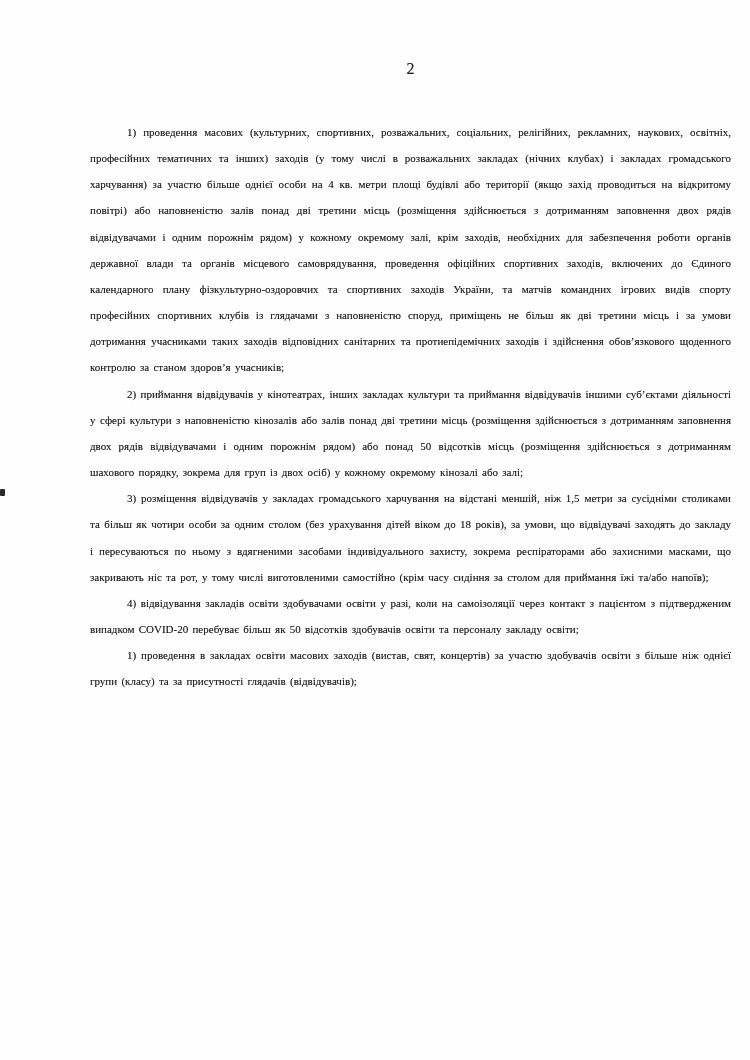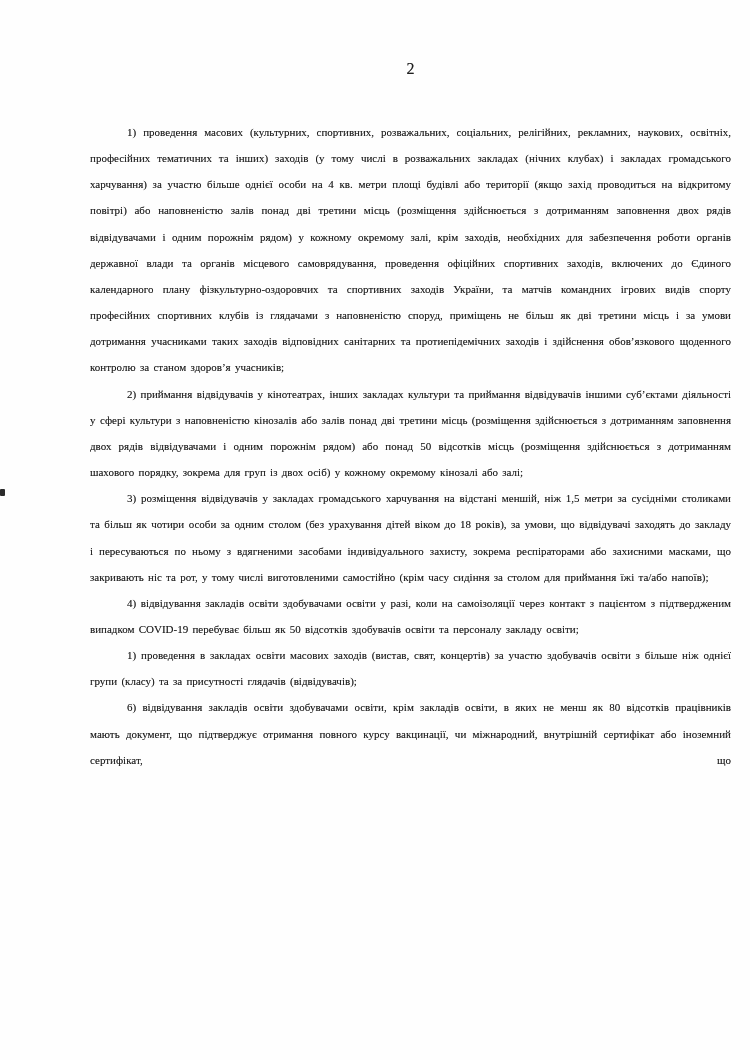--- a/index.html
+++ b/index.html
@@ -65,18 +65,17 @@
 <div class="page">
 
   <div class="page-number">2</div>
 
   <div class="scan-artifact"></div>
 
   <div class="content">
     <p>1) проведення масових (культурних, спортивних, розважальних, соціальних, релігійних, рекламних, наукових, освітніх, професійних тематичних та інших) заходів (у тому числі в розважальних закладах (нічних клубах) і закладах громадського харчування) за участю більше однієї особи на 4 кв. метри площі будівлі або території (якщо захід проводиться на відкритому повітрі) або наповненістю залів понад дві третини місць (розміщення здійснюється з дотриманням заповнення двох рядів відвідувачами і одним порожнім рядом) у кожному окремому залі, крім заходів, необхідних для забезпечення роботи органів державної влади та органів місцевого самоврядування, проведення офіційних спортивних заходів, включених до Єдиного календарного плану фізкультурно-оздоровчих та спортивних заходів України, та матчів командних ігрових видів спорту професійних спортивних клубів із глядачами з наповненістю споруд, приміщень не більш як дві третини місць і за умови дотримання учасниками таких заходів відповідних санітарних та протиепідемічних заходів і здійснення обов’язкового щоденного контролю за станом здоров’я учасників;</p>
     <p>2) приймання відвідувачів у кінотеатрах, інших закладах культури та приймання відвідувачів іншими суб’єктами діяльності у сфері культури з наповненістю кінозалів або залів понад дві третини місць (розміщення здійснюється з дотриманням заповнення двох рядів відвідувачами і одним порожнім рядом) або понад 50 відсотків місць (розміщення здійснюється з дотриманням шахового порядку, зокрема для груп із двох осіб) у кожному окремому кінозалі або залі;</p>
     <p>3) розміщення відвідувачів у закладах громадського харчування на відстані меншій, ніж 1,5 метри за сусідніми столиками та більш як чотири особи за одним столом (без урахування дітей віком до 18 років), за умови, що відвідувачі заходять до закладу і пересуваються по ньому з вдягненими засобами індивідуального захисту, зокрема респіраторами або захисними масками, що закривають ніс та рот, у тому числі виготовленими самостійно (крім часу сидіння за столом для приймання їжі та/або напоїв);</p>
-    <p>4) відвідування закладів освіти здобувачами освіти у разі, коли на самоізоляції через контакт з пацієнтом з підтвердженим випадком COVID-19 перебуває більш як 50 відсотків здобувачів освіти та персоналу закладу освіти;</p>
+    <p>4) відвідування закладів освіти здобувачами освіти у разі, коли на самоізоляції через контакт з пацієнтом з підтвердженим випадком COVID-20 перебуває більш як 50 відсотків здобувачів освіти та персоналу закладу освіти;</p>
     <p>1) проведення в закладах освіти масових заходів (вистав, свят, концертів) за участю здобувачів освіти з більше ніж однієї групи (класу) та за присутності глядачів (відвідувачів);</p>
-    <p class="justify-last">6) відвідування закладів освіти здобувачами освіти, крім закладів освіти, в яких не менш як 80 відсотків працівників мають документ, що підтверджує отримання повного курсу вакцинації, чи міжнародний, внутрішній сертифікат або іноземний сертифікат, що</p>
   </div>
 
 </div>
 
 </body></html>

